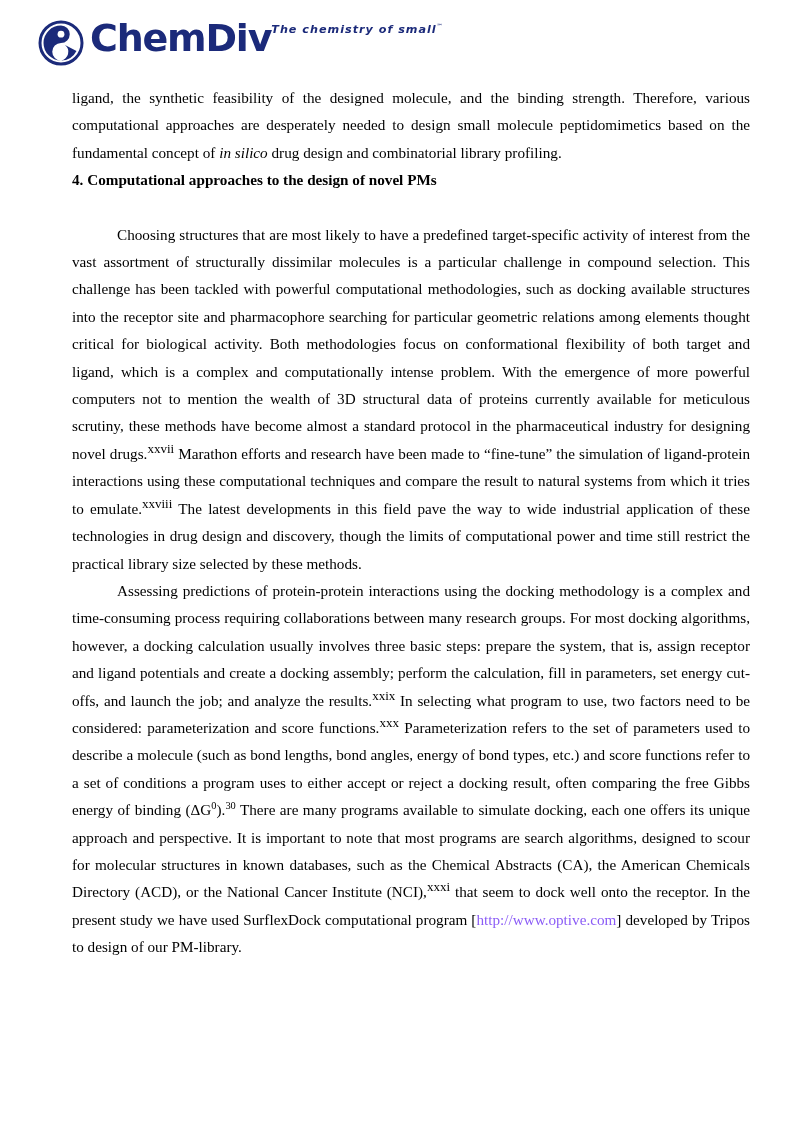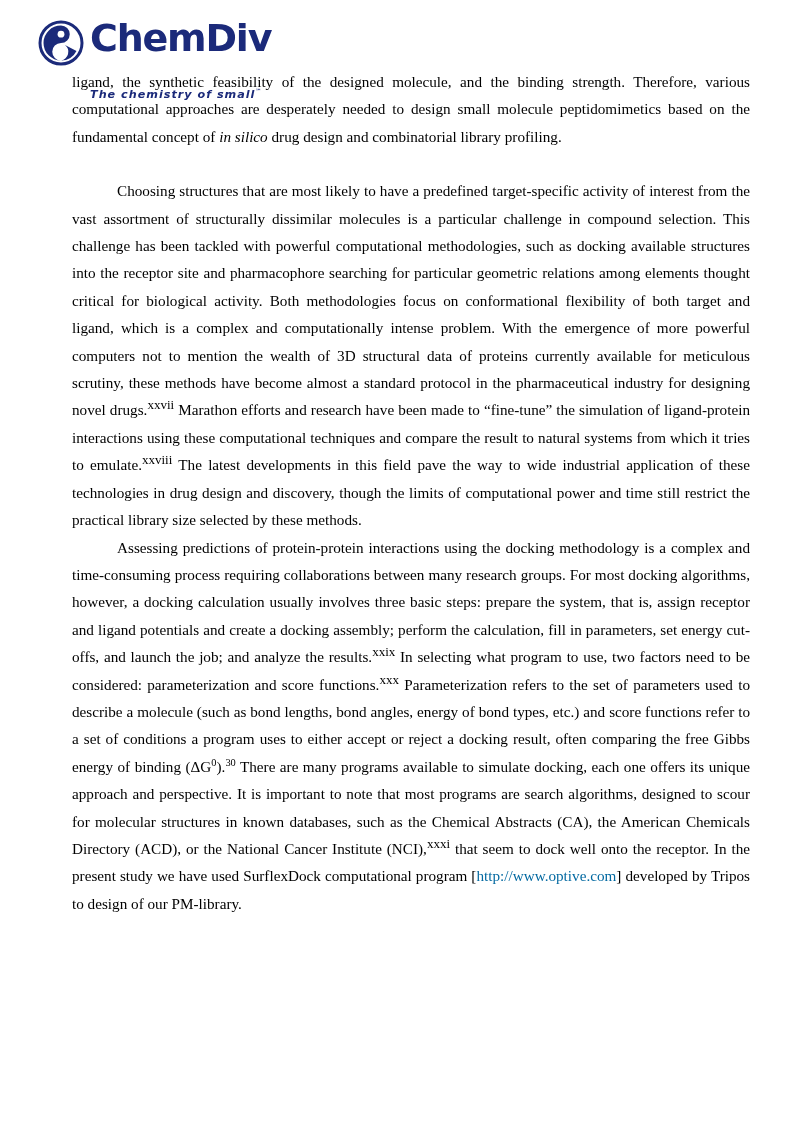--- a/index.html
+++ b/index.html
@@ -34,24 +34,23 @@
   }
   .logo-mark {
     width: 46px;
     height: 46px;
     flex: 0 0 46px;
     margin-top: 2px;
   }
   .logo-text-block {
     margin-left: 6px;
     display: flex;
-    flex-direction: column;
+    flex-direction: row;
     align-items: flex-start;
     line-height: 1;
-    gap: 25px;
   }
   .logo-wordmark {
     font-family: "DejaVu Sans", "Liberation Sans", sans-serif;
     font-weight: bold;
     font-size: 38px;
     letter-spacing: -1.2px;
     color: #1b2a7a;
     line-height: 40px;
     white-space: nowrap;
   }
@@ -69,21 +68,21 @@
   .logo-tagline .sm {
     font-size: 6px;
     vertical-align: super;
     letter-spacing: 0;
   }
 
   
   .body-col {
     position: absolute;
     left: 72px;
-    top: 68px;
+    top: 84px;
     width: 678px;
   }
 
   p.para {
     margin: 0;
     text-align: justify;
     text-justify: inter-word;
     font-size: 15.2px;
     line-height: 27.4px;
     text-indent: 0;
@@ -108,21 +107,21 @@
     font-size: 13px;
     vertical-align: super;
     line-height: 0;
   }
   sup.num {
     font-size: 10.4px;
     vertical-align: super;
     line-height: 0;
   }
   .link {
-    color: #0369a1;
+    color: #8b5cf6;
     text-decoration: none;
   }
 </style>
 </head>
 <body>
 
 <div class="page">
 
   <div class="header">
     <span class="logo-mark">
@@ -136,19 +135,20 @@
     <span class="logo-text-block">
       <span class="logo-wordmark">ChemDiv</span>
       <span class="logo-tagline"><span>The chemistry of small</span><span class="sm">℠</span></span>
     </span>
   </div>
 
   <div class="body-col">
 
     <p class="para"><span>ligand, the synthetic feasibility of the designed molecule, and the binding strength. Therefore, various computational approaches are desperately needed to design small molecule peptidomimetics based on the fundamental concept of </span><i class="ital">in silico</i><span> drug design and combinatorial library profiling.</span></p>
 
+    <h2 class="section-heading gap-before">4. Computational approaches to the design of novel PMs</h2>
 
     <p class="para indented gap-before"><span>Choosing structures that are most likely to have a predefined target-specific activity of interest from the vast assortment of structurally dissimilar molecules is a particular challenge in compound selection. This challenge has been tackled with powerful computational methodologies, such as docking available structures into the receptor site and pharmacophore searching for particular geometric relations among elements thought critical for biological activity. Both methodologies focus on conformational flexibility of both target and ligand, which is a complex and computationally intense problem. With the emergence of more powerful computers not to mention the wealth of 3D structural data of proteins currently available for meticulous scrutiny, these methods have become almost a standard protocol in the pharmaceutical industry for designing novel drugs.</span><sup class="note">xxvii</sup><span> Marathon efforts and research have been made to “fine-tune” the simulation of ligand-protein interactions using these computational techniques and compare the result to natural systems from which it tries to emulate.</span><sup class="note">xxviii</sup><span> The latest developments in this field pave the way to wide industrial application of these technologies in drug design and discovery, though the limits of computational power and time still restrict the practical library size selected by these methods.</span></p>
 
     <p class="para indented"><span>Assessing predictions of protein-protein interactions using the docking methodology is a complex and time-consuming process requiring collaborations between many research groups. For most docking algorithms, however, a docking calculation usually involves three basic steps: prepare the system, that is, assign receptor and ligand potentials and create a docking assembly; perform the calculation, fill in parameters, set energy cut-offs, and launch the job; and analyze the results.</span><sup class="note">xxix</sup><span> In selecting what program to use, two factors need to be considered: parameterization and score functions.</span><sup class="note">xxx</sup><span> Parameterization refers to the set of parameters used to describe a molecule (such as bond lengths, bond angles, energy of bond types, etc.) and score functions refer to a set of conditions a program uses to either accept or reject a docking result, often comparing the free Gibbs energy of binding (ΔG</span><sup class="num">0</sup><span>).</span><sup class="num">30</sup><span> There are many programs available to simulate docking, each one offers its unique approach and perspective. It is important to note that most programs are search algorithms, designed to scour for molecular structures in known databases, such as the Chemical Abstracts (CA), the American Chemicals Directory (ACD), or the National Cancer Institute (NCI),</span><sup class="note">xxxi</sup><span> that seem to dock well onto the receptor. In the present study we have used SurflexDock computational program [</span><a class="link" href="#">http://www.optive.com</a><span>] developed by Tripos to design of our PM-library.</span></p>
 
   </div>
 </div>
 
 </body></html>

